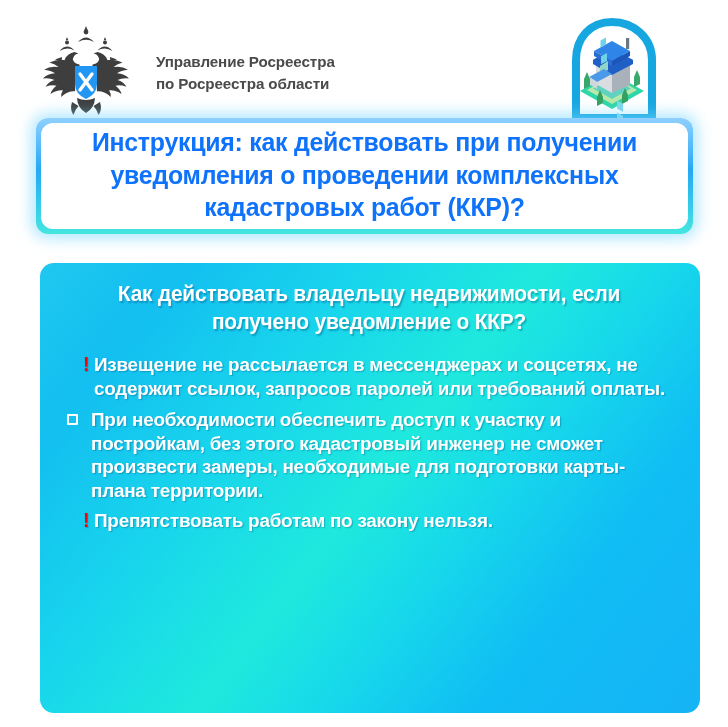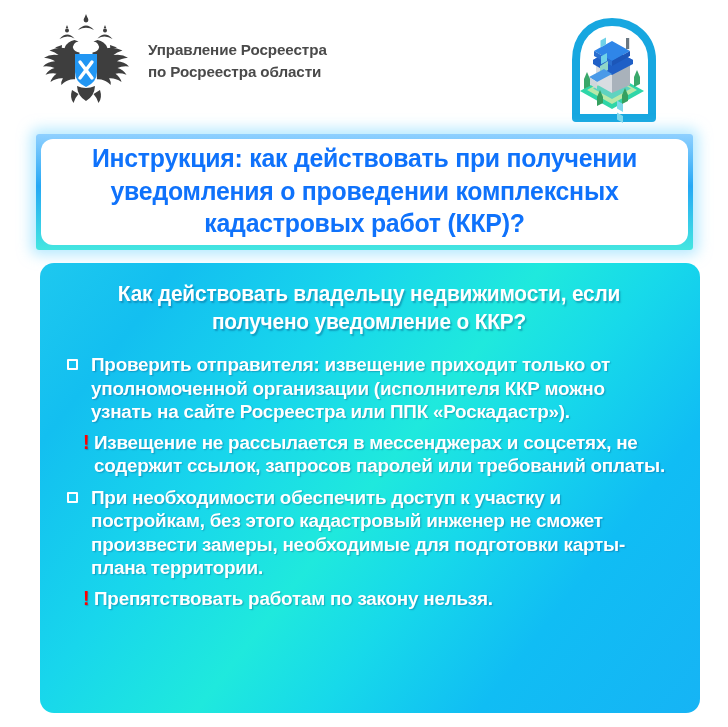--- a/index.html
+++ b/index.html
@@ -24,24 +24,24 @@
   .header {
     position: absolute;
     top: 0; left: 0;
     width: 728px;
     height: 128px;
   }
 
   .brand {
     position: absolute;
     left: 34px;
-    top: 10px;
+    top: 22px;
     display: flex;
     align-items: center;
-    gap: 10px;
+    gap: 18px;
   }
 
   .eagle-logo {
     width: 104px;
     height: 100px;
     flex: 0 0 auto;
     display: block;
   }
 
   .brand-text {
@@ -61,24 +61,24 @@
     width: 104px;
     height: 106px;
   }
 
   .house-badge svg { display: block; width: 100%; height: 100%; }
 
   
   .title-banner-wrap {
     position: absolute;
     left: 36px;
-    top: 134px;
+    top: 118px;
     width: 657px;
     height: 116px;
-    border-radius: 3px;
+    border-radius: 12px;
     background: linear-gradient(180deg,#8fd0ff 0%, #25a8f5 45%, #44e6e0 100%);
     padding: 5px;
     box-shadow: 0 0 14px 5px rgba(120, 215, 255, 0.55);
   }
 
   .title-banner {
     width: 100%;
     height: 100%;
     background: #ffffff;
     border-radius: 12px;
@@ -268,24 +268,20 @@
       <div class="title-text">Инструкция: как действовать при получении уведомления о проведении комплексных кадастровых работ (ККР)?</div>
     </div>
   </div>
 
   <div class="panel">
 
     <div class="panel-heading">Как действовать владельцу недвижимости, если получено уведомление  о ККР?</div>
 
     <div class="panel-body">
 
-      <div class="block">
-        <span class="bullet-box"></span>
-        <span class="block-text">Проверить отправителя: извещение приходит только от уполномоченной организации (исполнителя ККР можно узнать на сайте Росреестра или ППК «Роскадастр»).</span>
-      </div>
 
       <div class="block warn">
         <span class="bang">!</span>
         <span class="block-text">Извещение не рассылается в мессенджерах и соцсетях, не содержит ссылок, запросов паролей или требований оплаты.</span>
       </div>
 
       <div class="block">
         <span class="bullet-box"></span>
         <span class="block-text">При необходимости обеспечить доступ к участку и постройкам, без этого кадастровый инженер не сможет произвести замеры, необходимые для подготовки карты-плана территории.</span>
       </div>

